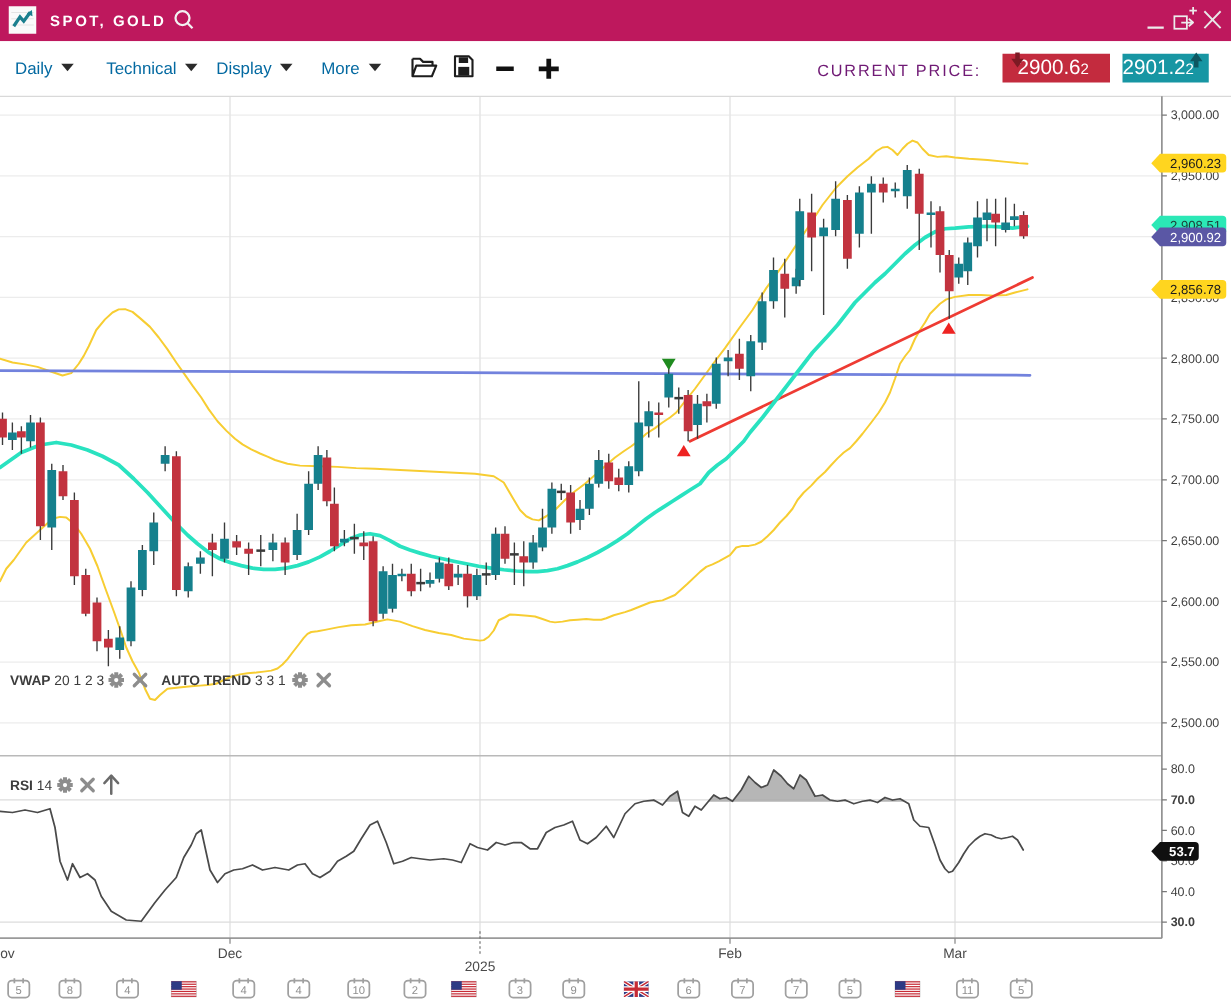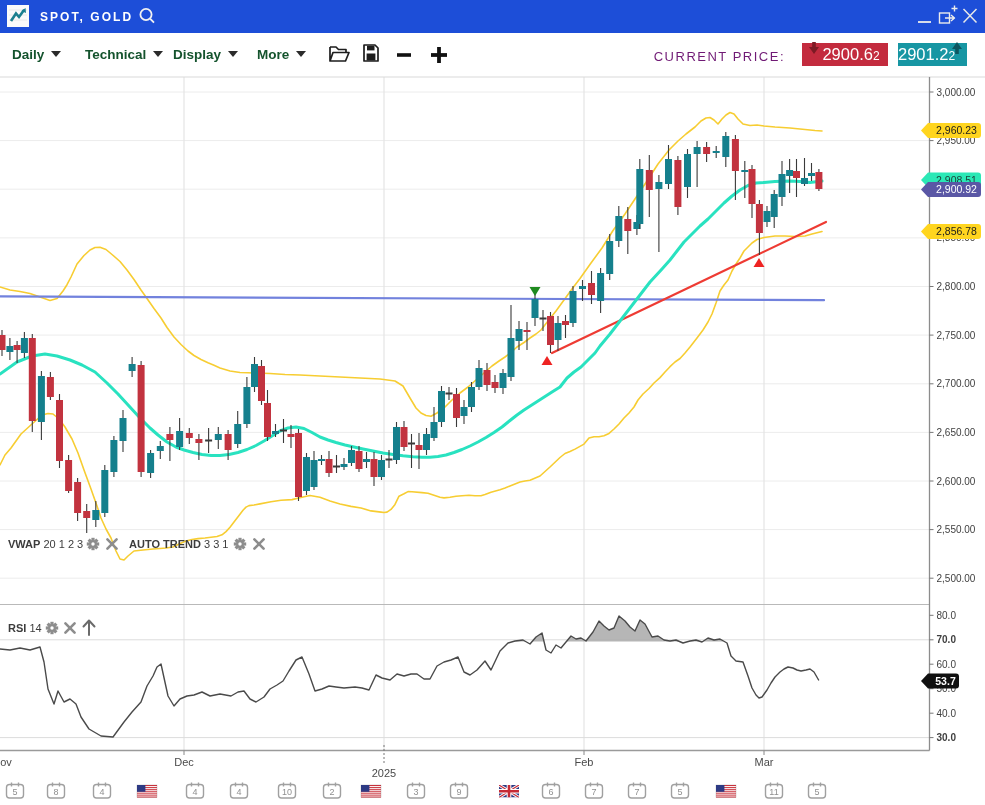--- a/index.html
+++ b/index.html
@@ -1,23 +1,23 @@
 <!DOCTYPE html>
 <html><head><meta charset="utf-8"><title>SPOT, GOLD</title>
 <style>
 *{margin:0;padding:0;box-sizing:border-box}
 html,body{width:985px;height:805px;overflow:hidden;background:#fff;font-family:"Liberation Sans",sans-serif}
-.titlebar{position:absolute;left:0;top:0;width:985px;height:33px;background:#1d4ed8;color:#fff}
+.titlebar{position:absolute;left:0;top:0;width:985px;height:33px;background:#be185d;color:#fff}
 .logo{position:absolute;left:7px;top:5px;width:22px;height:22px;background:#fafafa}
 .title{position:absolute;left:40px;top:9.5px;font-size:12px;letter-spacing:2.05px;color:#fff;font-weight:bold}
 .toolbar{position:absolute;left:0;top:33px;width:985px;height:44px;background:#fff}
-.menu{position:absolute;top:14px;font-size:13.5px;font-weight:bold;color:#14532d}
+.menu{position:absolute;top:14px;font-size:13.5px;font-weight:normal;color:#0369a1}
 .caret{display:inline-block;width:0;height:0;border-left:5px solid transparent;border-right:5px solid transparent;border-top:6px solid #2b2b2b;margin-left:7px;vertical-align:2px}
 .cp{position:absolute;top:16px;right:200px;font-size:13px;letter-spacing:1.5px;color:#701a75}
-.pricebox{position:absolute;top:10px;height:23px;color:#fff;font-size:16.5px;text-align:center;line-height:23px}
+.pricebox{position:absolute;top:10px;height:23px;color:#fff;font-size:16.5px;line-height:23px}
 .red{left:802px;width:86px;background:#c32b3e}
 .tealb{left:898px;width:69px;background:#1796a3}
 .sub{font-size:12px}
 </style></head>
 <body>
 <div class="titlebar">
  <div class="logo"></div>
  <svg width="985" height="33" style="position:absolute;left:0;top:0">
   <g stroke="#e4e4e4" stroke-width="0.8">
         <line x1="9" y1="10" x2="27" y2="10"></line>

